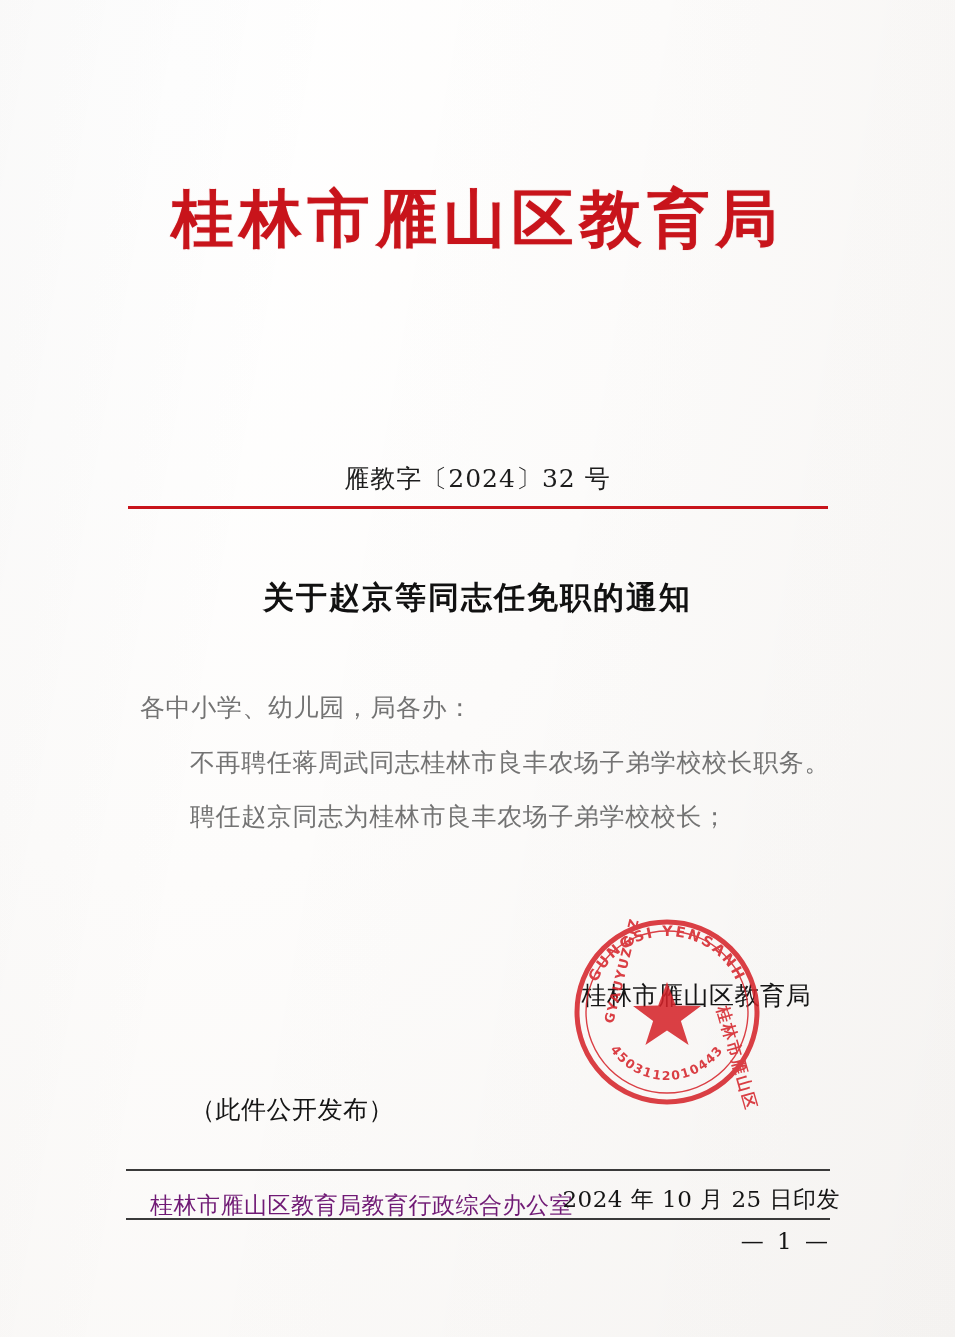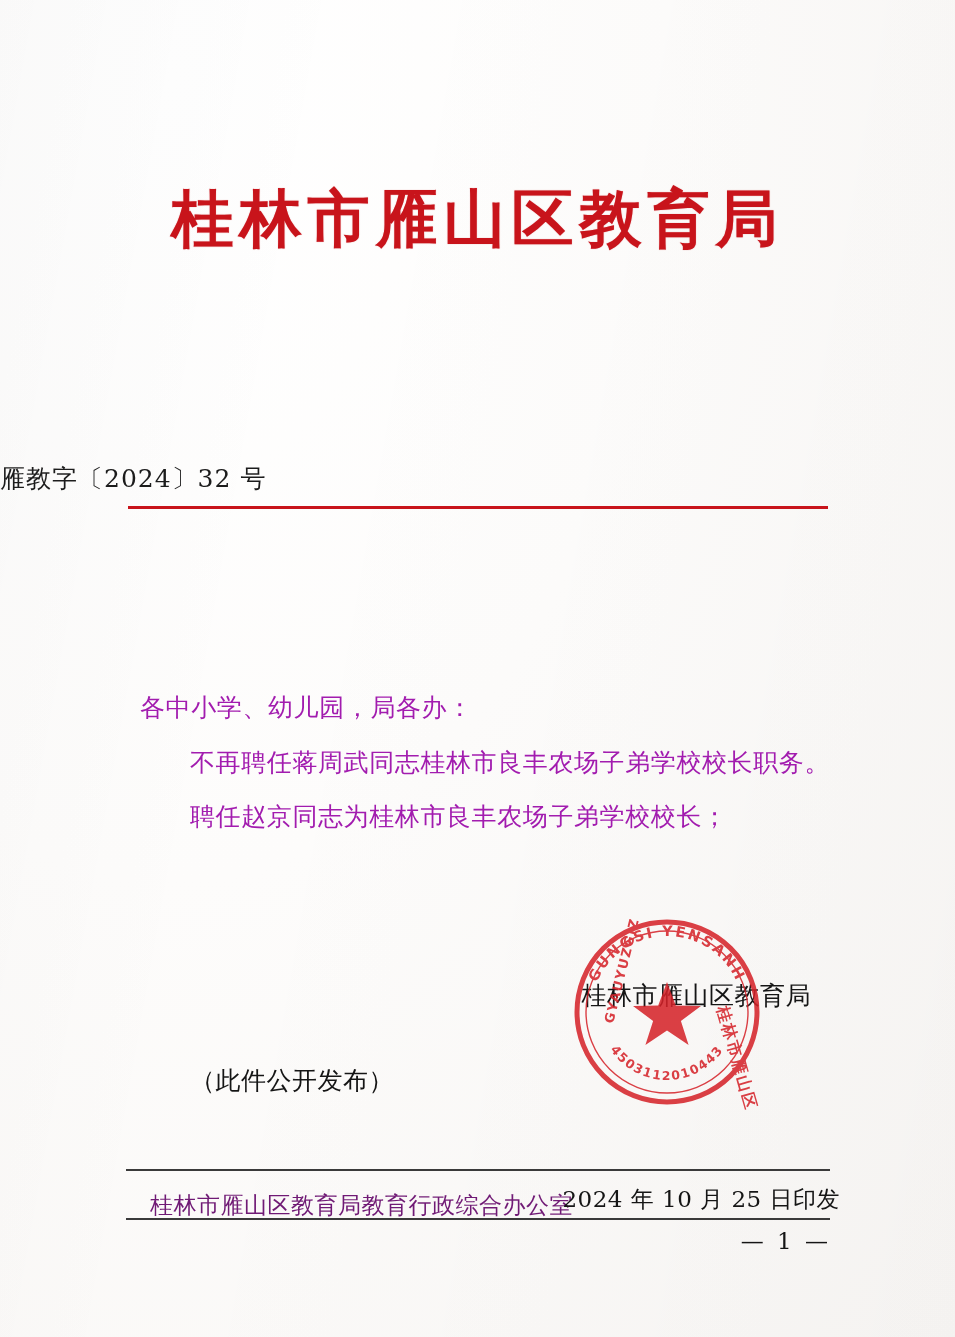--- a/index.html
+++ b/index.html
@@ -66,20 +66,21 @@
     display: inline-block;
     width: 150px;
   }
 
   
   .doc-number {
     position: absolute;
     left: 0;
     right: 0;
     top: 462px;
+    text-align: center;
     font-size: 25px;
     color: #1c1c1c;
     letter-spacing: 1px;
   }
 
   
   .red-rule {
     position: absolute;
     left: 128px;
     width: 700px;
@@ -101,21 +102,21 @@
     letter-spacing: 2px;
   }
 
   
   .body-block {
     position: absolute;
     left: 140px;
     right: 110px;
     top: 686px;
     font-size: 25px;
-    color: #a21caf;
+    color: #737373;
     line-height: 1.78;
     letter-spacing: 0.6px;
   }
   .body-block p {
     margin: 0 0 10px 0;
   }
   .indent {
     text-indent: 50px;
   }
 
@@ -139,21 +140,21 @@
     width: 200px;
     height: 200px;
     pointer-events: none;
   }
   .seal svg { display: block; }
 
   
   .publish-note {
     position: absolute;
     left: 190px;
-    top: 1064px;
+    top: 1093px;
     font-size: 25px;
     color: #151515;
     letter-spacing: 0.5px;
   }
 
   
   .footer-rule-top {
     position: absolute;
     left: 126px;
     width: 704px;
@@ -203,20 +204,21 @@
 <div class="doc">
 
   <div class="masthead">
     <div class="masthead-line1">桂林市雁山区教育局</div>
   </div>
 
   <div class="doc-number">雁教字〔2024〕32 号</div>
 
   <div class="red-rule"></div>
 
+  <div class="doc-title">关于赵京等同志任免职的通知</div>
 
   <div class="body-block">
     <p>各中小学、幼儿园，局各办：</p>
     <p class="indent">不再聘任蒋周武同志桂林市良丰农场子弟学校校长职务。</p>
     <p class="indent">聘任赵京同志为桂林市良丰农场子弟学校校长；</p>
   </div>
 
   <div class="signature">
     <div>桂林市雁山区教育局</div>
   </div>

